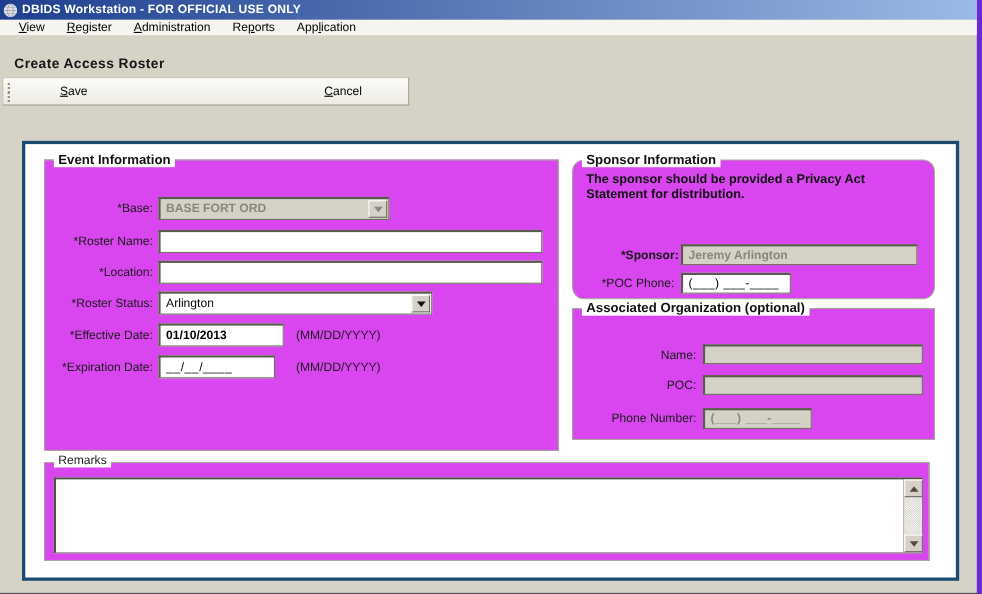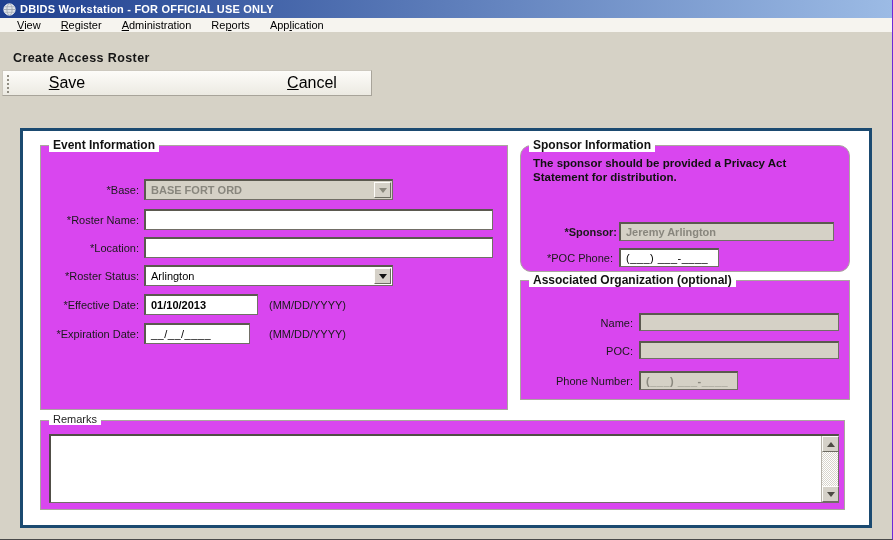--- a/index.html
+++ b/index.html
@@ -1,21 +1,21 @@
 <!DOCTYPE html>
 <html><head>
 <meta charset="utf-8">
 <style>
   * { margin:0; padding:0; box-sizing:border-box; }
   html,body { background:#888; }
   body { font-family:"Liberation Sans", sans-serif; }
   #screen {
     position:relative; width:893px; height:540px;
     background:#d6d2c6; overflow:hidden;
-    border-right:1px solid #6d28d9; border-bottom:1px solid #4a4a4a;
+    border-right:5px solid #6d28d9; border-bottom:1px solid #4a4a4a;
   }
   
   .titlebar {
     position:absolute; left:0; top:0; width:893px; height:18px;
     background:linear-gradient(to right,#1e3f8f,#9cbbe5);
     display:flex; align-items:center; padding-left:3px;
   }
   .titlebar .ticon { width:13px; height:13px; margin-right:4px; }
   .titlebar .ttext { color:#fff; font-weight:bold; font-size:11px; letter-spacing:.2px; }
   
@@ -36,21 +36,21 @@
     background:linear-gradient(#fdfcf9,#eceae2);
     border:1px solid #cdc9bf; border-right-color:#a8a49a; border-bottom-color:#a8a49a;
   }
   .gripper {
     position:absolute; left:3px; top:4px; width:4px; height:18px;
     background-image:repeating-linear-gradient(#918d83 0 2px, transparent 2px 4px);
     background-size:2px 100%; background-repeat:no-repeat; background-position:1px 0;
   }
   .tbtn {
     position:absolute; top:0; height:24px; line-height:24px; text-align:center;
-    font-size:16px; color:#000; background:transparent; border:none; cursor:default;
+    font-size:11px; color:#000; background:transparent; border:none; cursor:default;
     font-family:"Liberation Sans", sans-serif;
   }
   #btn-save { left:40px; width:48px; }
   #btn-assoc { left:122px; width:132px; }
   #btn-cancel { left:279px; width:60px; }
   
   .panel {
     position:absolute; left:20px; top:128px; width:852px; height:400px;
     background:#fff; border:3px solid #1b4a70;
   }
@@ -147,21 +147,21 @@
     <button class="tbtn" id="btn-save"><span></span><span class="accel">S</span><span>ave</span></button>
     <button class="tbtn" id="btn-cancel"><span></span><span class="accel">C</span><span>ancel</span></button>
   </div>
 
   <div class="panel">
 
     <div class="groupbox" style="left:17px; top:14px; width:468px; height:265px;">
       <span class="gb-title">Event Information</span>
 
       <span class="flabel" style="left:0; width:98px; top:38px;">*Base:</span>
-      <div class="tb tb-dis" style="left:103px; top:33px; width:249px; height:21px;">
+      <div class="tb tb-dis" style="left:103px; top:33px; width:210px; height:21px;">
         <span class="val gray">BASE FORT ORD</span>
         <span class="combo-btn">
             <span class="arr-down dis"></span>
           </span>
       </div>
 
       <span class="flabel" style="left:0; width:98px; top:68px;">*Roster Name:</span>
       <div class="tb" style="left:103px; top:63px; width:349px; height:21px;">
         <input value="" style="">
       </div>

